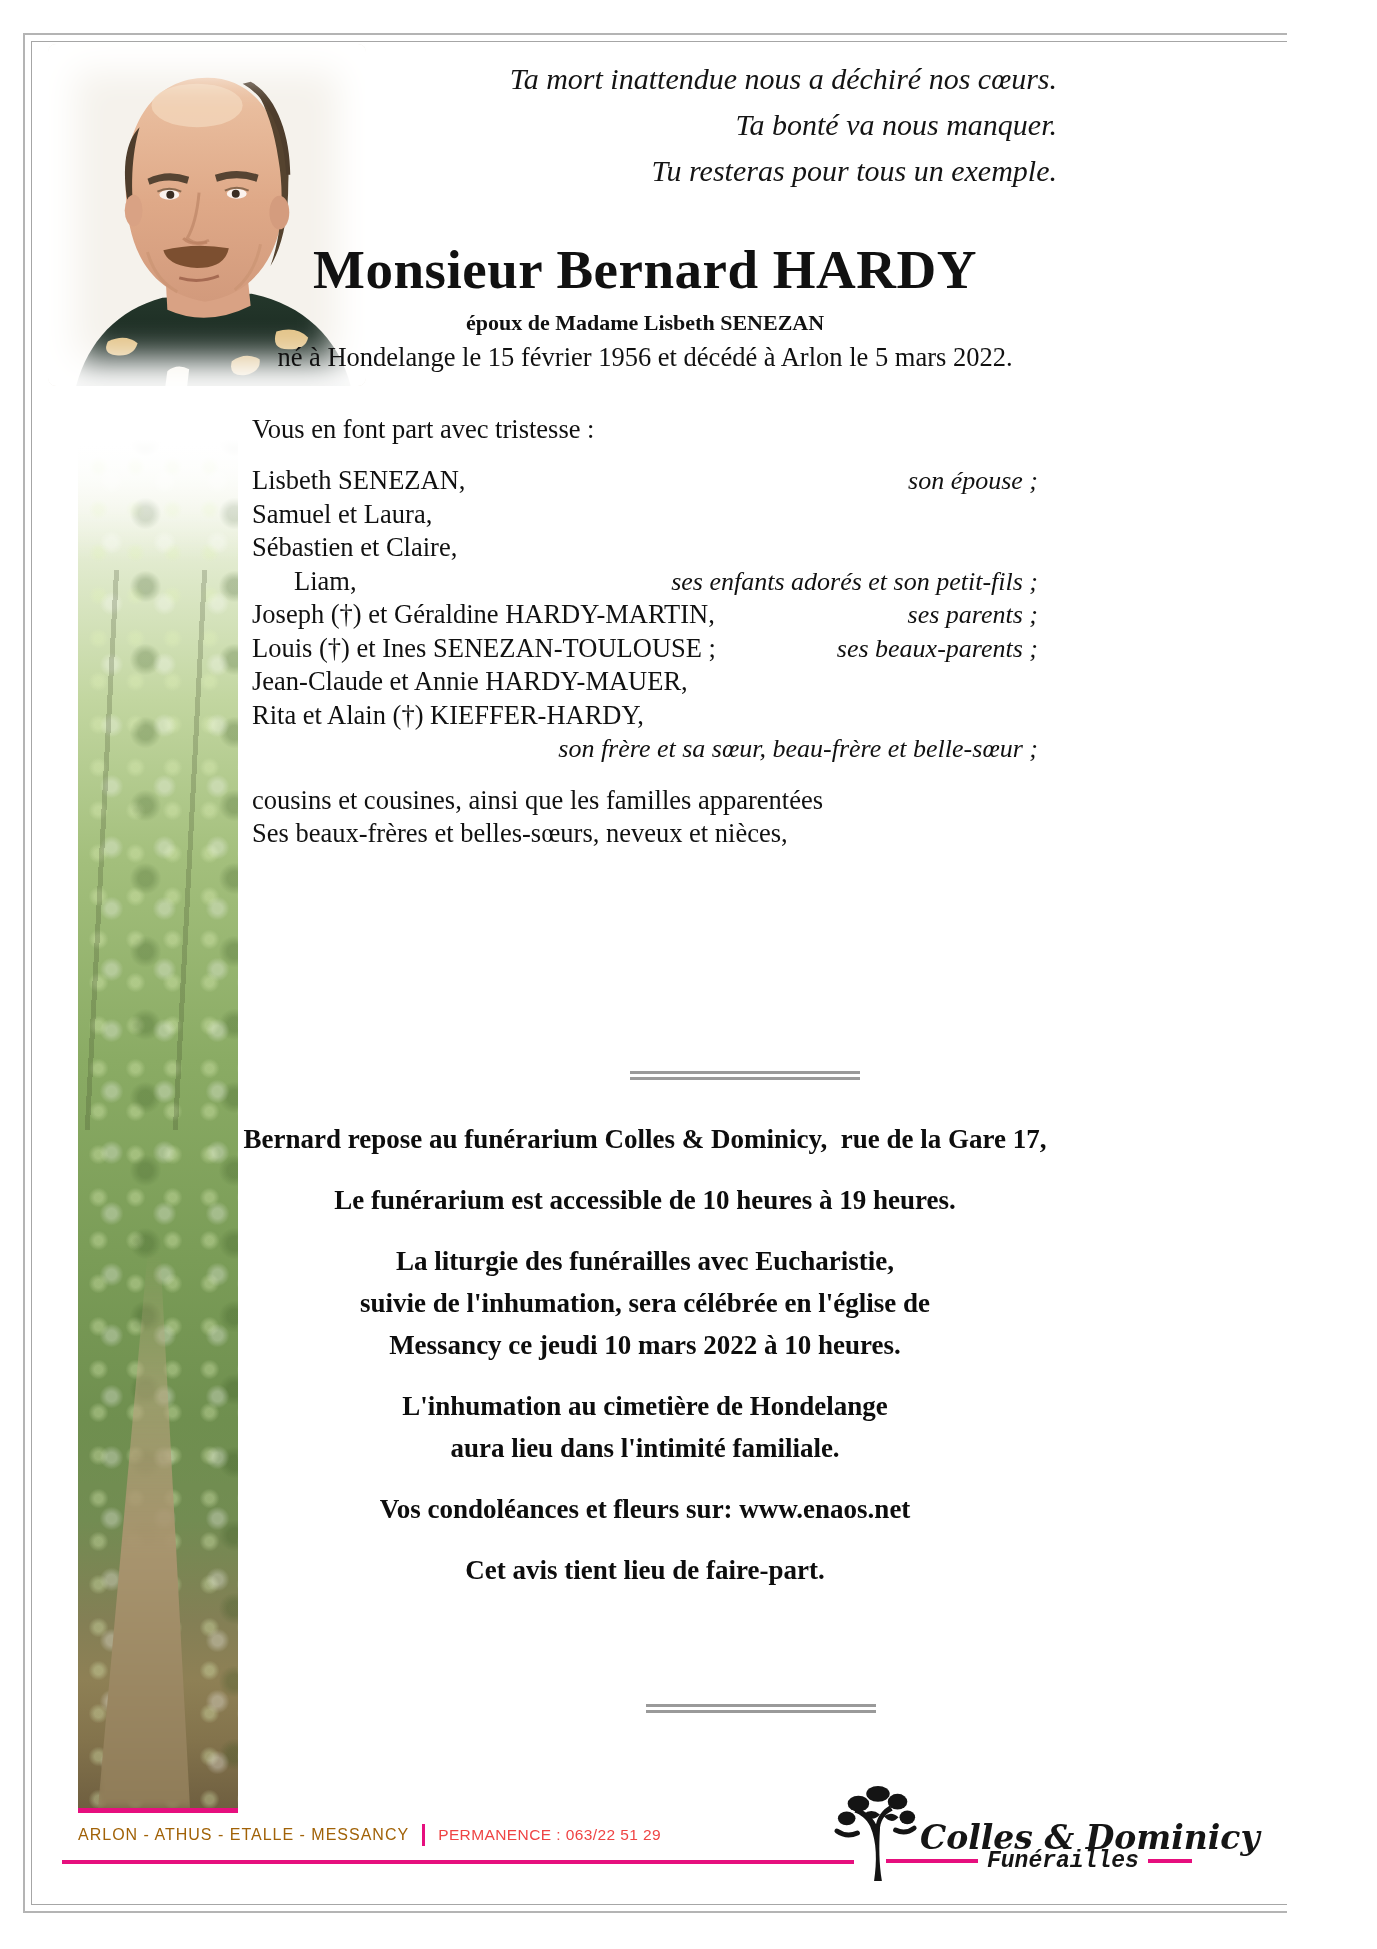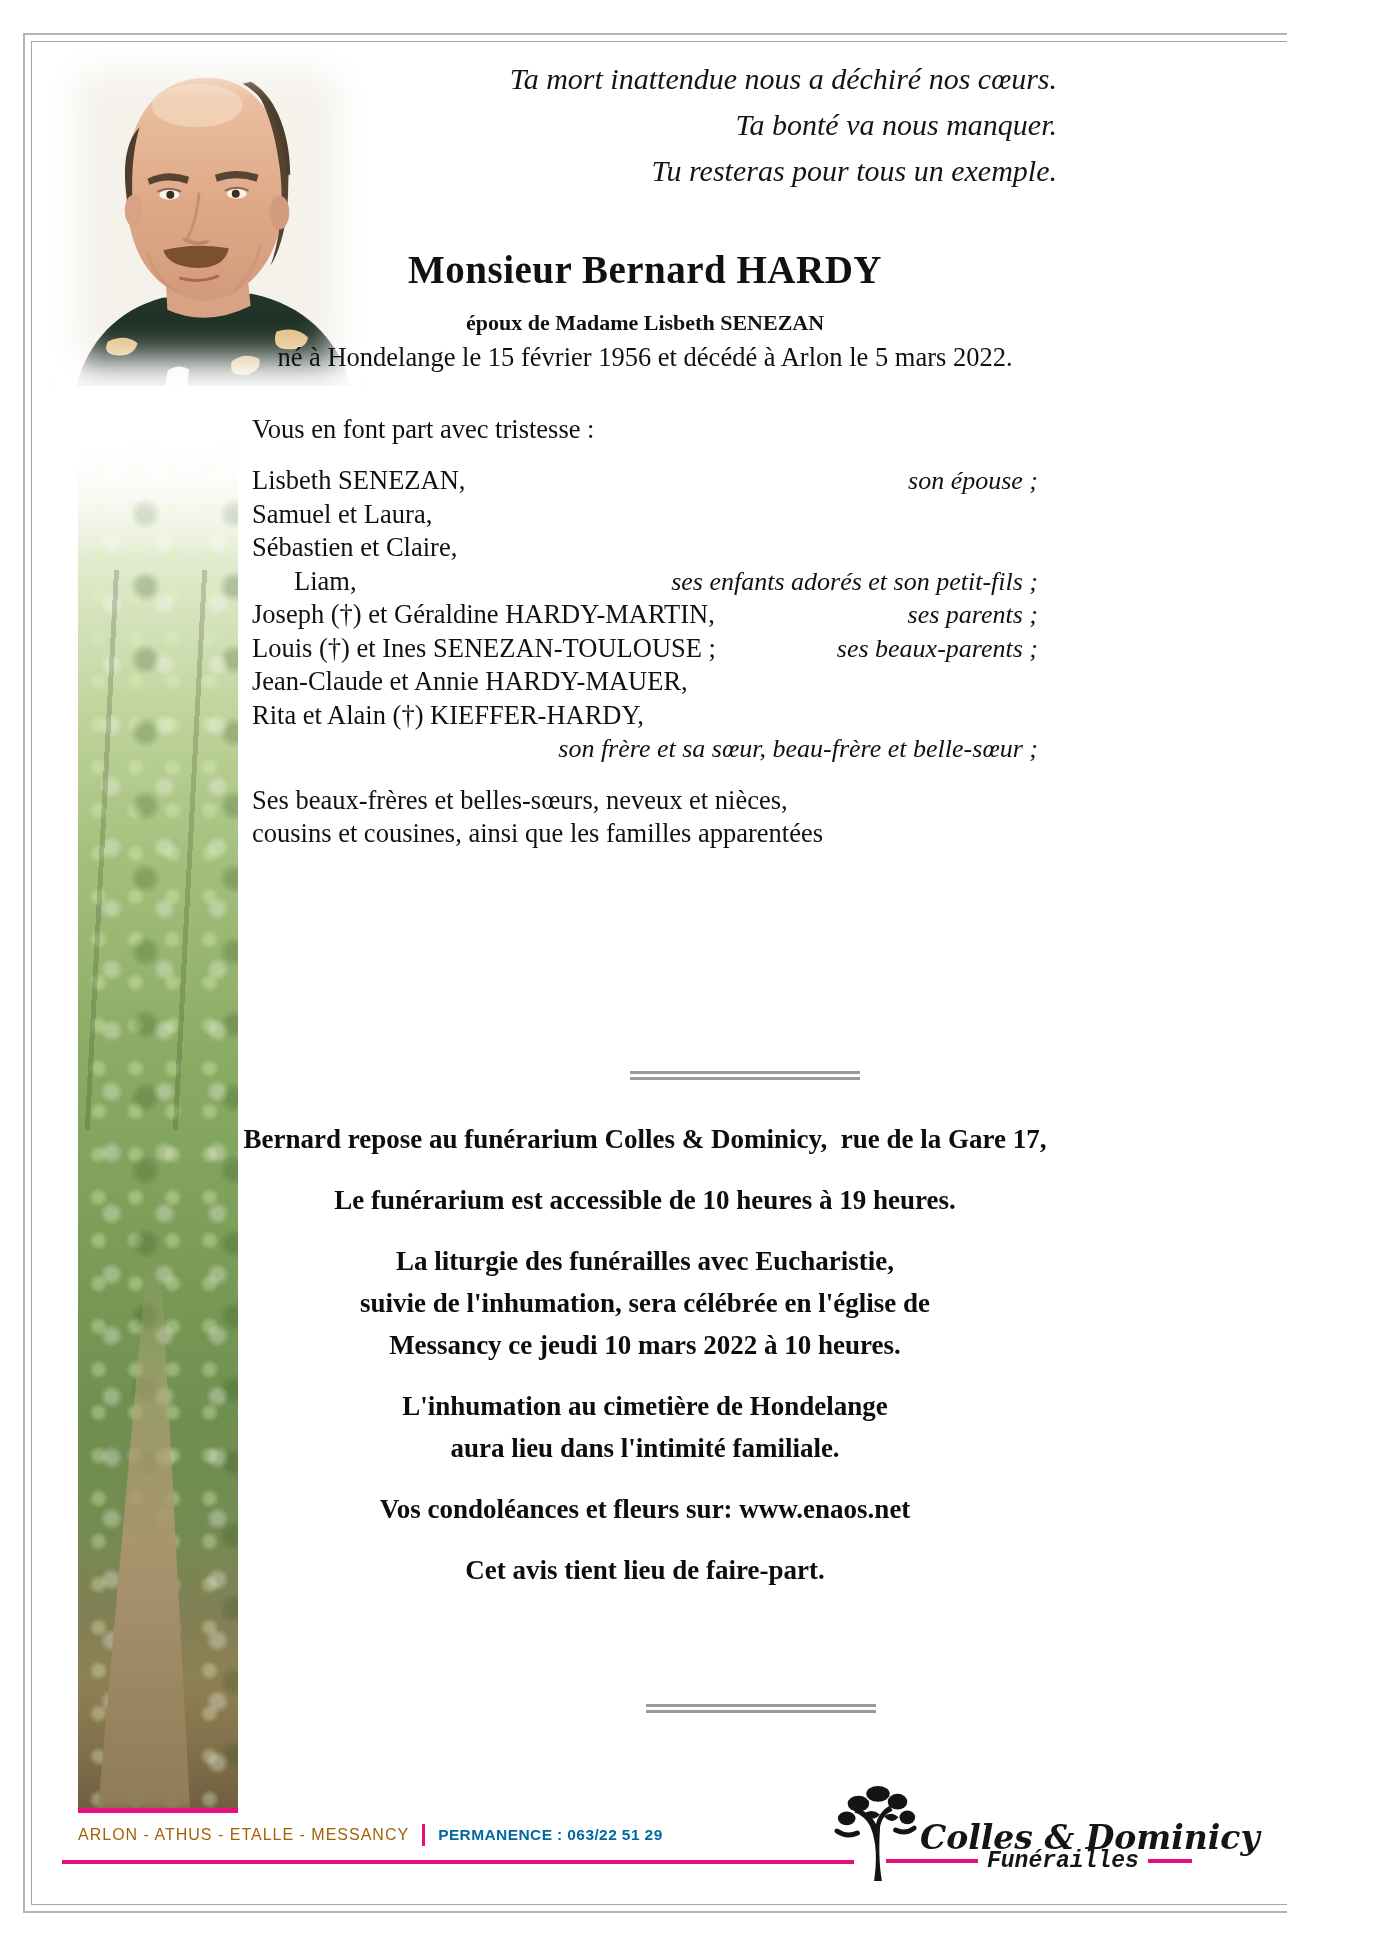--- a/index.html
+++ b/index.html
@@ -43,21 +43,21 @@
      filter:blur(4px);}
   .strip-fade-top{position:absolute;top:0;left:0;right:0;height:120px;
      background:linear-gradient(#ffffff, rgba(255,255,255,0));}
 
   
   .quotes{position:absolute;left:300px;top:56px;width:757px;text-align:right;
           font-style:italic;font-size:30px;line-height:46px;color:#141414;}
 
   
   .head-block{position:absolute;left:230px;top:242px;width:830px;text-align:center;}
-  .deceased-title{font-size:39px;font-weight:bold;line-height:56px;letter-spacing:.5px;}
+  .deceased-title{font-size:55px;font-weight:bold;line-height:56px;letter-spacing:.5px;}
   .deceased-subtitle{font-size:22px;font-weight:bold;line-height:38px;margin-top:6px;}
   .life-dates{position:absolute;left:230px;top:340px;width:830px;text-align:center;
               font-size:26.5px;line-height:34px;}
 
   
   .family{position:absolute;left:252px;top:412px;width:786px;font-size:26.5px;}
   .fam-intro{line-height:34px;margin-bottom:18px;}
   .fam-row{display:flex;justify-content:space-between;align-items:baseline;line-height:33.5px;}
   .fam-name{white-space:pre;}
   .fam-name.indent{padding-left:42px;}
@@ -74,21 +74,21 @@
   .ceremony{position:absolute;left:230px;top:1118px;width:830px;text-align:center;
             font-weight:bold;font-size:27px;color:#0d0d0d;}
   .ceremony p{margin:0 0 19px 0;line-height:42px;}
   .cline{white-space:pre;}
 
   
   .footer-left{position:absolute;left:62px;top:1824px;display:flex;align-items:center;gap:13px;
                font-family:"Liberation Sans", sans-serif;}
   .footer-offices{font-size:16px;color:#a16207;letter-spacing:1px;white-space:pre;margin-left:16px;}
   .footer-vbar{width:3px;height:22px;background:#e60f7e;}
-  .footer-permanence{font-size:15.5px;color:#0369a1;font-weight:bold;letter-spacing:.4px;white-space:pre;}
+  .footer-permanence{font-size:15.5px;color:#ef4444;font-weight:normal;letter-spacing:.4px;white-space:pre;}
   .footer-rule{position:absolute;left:62px;top:1860px;width:792px;height:4px;background:#e60f7e;}
 
   .logo-tree{position:absolute;left:833px;top:1782px;width:88px;height:100px;}
   .logo-tree svg{display:block;width:100%;height:100%;}
   .brand-name{position:absolute;left:920px;top:1818px;width:230px;text-align:center;
               font-family:"DejaVu Serif", serif;font-style:italic;font-weight:bold;
               font-size:33px;color:#151515;white-space:pre;}
   .brand-subrow{position:absolute;left:886px;top:1848px;display:flex;align-items:center;gap:9px;}
   .brand-dash{height:4px;background:#e60f7e;}
   .dash-long{width:92px;}
@@ -202,22 +202,22 @@
     <div class="fam-row">
       <span class="fam-name">Rita et Alain (†) KIEFFER-HARDY,</span>
       <span class="fam-role"></span>
     </div>
     <div class="fam-row">
       <span class="fam-name"></span>
       <span class="fam-role">son frère et sa sœur, beau-frère et belle-sœur ;</span>
     </div>
 
     <div class="fam-extended">
+      <div>cousins et cousines, ainsi que les familles apparentées</div>
       <div>Ses beaux-frères et belles-sœurs, neveux et nièces,</div>
-      <div>cousins et cousines, ainsi que les familles apparentées</div>
     </div>
   </div>
 
   <div class="divider divider-1"></div>
 
   <div class="ceremony">
     <p>
       <span class="cline" style="display:block">Bernard repose au funérarium Colles &amp; Dominicy,  rue de la Gare 17,</span>
     </p>
     <p>

